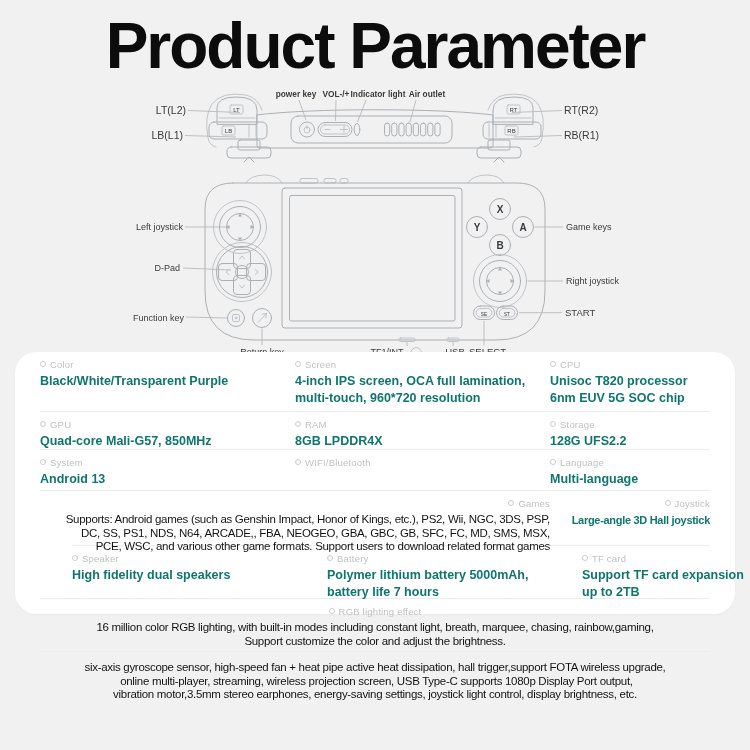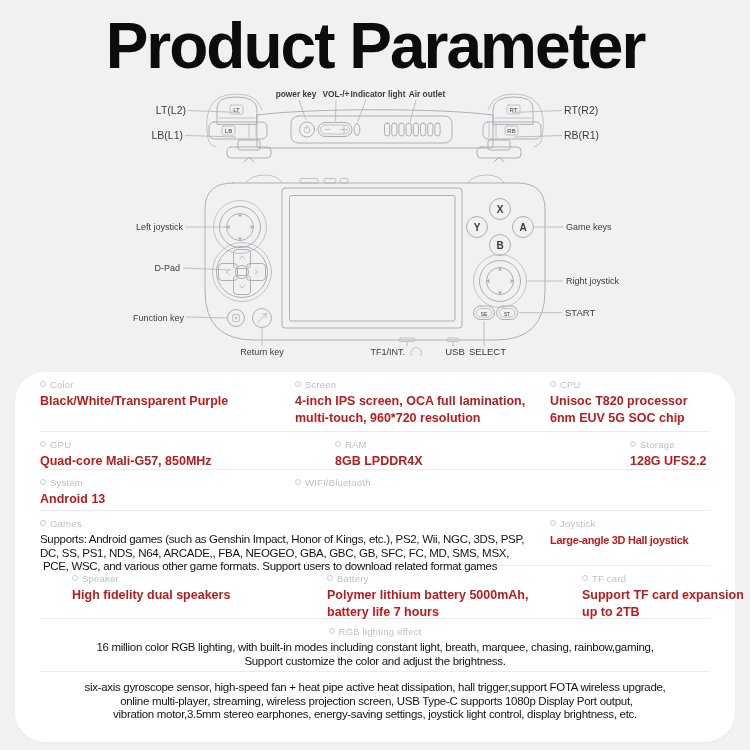--- a/index.html
+++ b/index.html
@@ -19,31 +19,31 @@
   .lab8{font-size:8.3px;font-weight:bold;fill:#303030;}
   .btn-letter{font-size:10px;font-weight:bold;fill:#b6bbc1;}
   .cap{font-size:6px;fill:#9ba1a7;}
   .cap5{font-size:4.8px;fill:#9ba1a7;}
   .art{stroke:#abb0b6;fill:none;stroke-width:1;stroke-linecap:round;stroke-linejoin:round;}
   .art2{stroke:#b9bec4;fill:none;stroke-width:0.9;stroke-linecap:round;}
   .callout{stroke:#b2b2b2;stroke-width:0.8;fill:none;}
   .mark{fill:#abb0b6;stroke:none;}
 
   
-  #panel{position:absolute;top:372px;left:15px;width:720px;height:370px;background:#ffffff;
-         border-radius:30px;box-sizing:border-box;padding:0 25px;box-shadow:0 1px 3px rgba(0,0,0,0.03);}
+  #panel{position:absolute;top:352px;left:15px;width:720px;height:262px;background:#ffffff;
+         border-radius:21px;box-sizing:border-box;padding:0 25px;box-shadow:0 1px 3px rgba(0,0,0,0.03);}
   .spec-row{display:grid;grid-template-columns:255px 255px 1fr;box-sizing:border-box;padding-top:6px;}
   .spec-row + .spec-row{border-top:1px solid #ececec;}
-  .r1{height:59px;} .r2{height:38px;gap:40px;} .r3{height:41px;} .r4{height:55px;}
+  .r1{height:59px;} .r2{height:38px;} .r3{height:41px;} .r4{height:55px;text-align:right;}
   .r5{height:53px;margin-left:32px;} .r6{height:53px;} .r7{height:68px;}
   .span2{grid-column:1 / 3;} .span3{grid-column:1 / 4;text-align:center;}
   .spec-label{font-size:9.5px;color:#c0c0c0;line-height:13px;letter-spacing:0.2px;}
   .dot{display:inline-block;width:4px;height:4px;border:1px solid #cccccc;border-radius:50%;
        margin-right:4px;vertical-align:1px;}
-  .spec-value{font-size:12.5px;font-weight:bold;color:#b91c1c;line-height:17px;margin-top:2px;white-space:pre;}
+  .spec-value{font-size:12.5px;font-weight:bold;color:#0f766e;line-height:17px;margin-top:2px;white-space:pre;}
   .spec-value.tight{font-size:11px;letter-spacing:-0.3px;}
   .spec-value.para{font-weight:normal;font-size:11.5px;letter-spacing:-0.3px;line-height:13.5px;color:#141414;margin-top:3px;}
 </style>
 </head>
 <body>
 
 <div id="stage">
 
   <h1 id="title">Product Parameter</h1>
 
@@ -286,20 +286,24 @@
     </div>
 
     <div class="spec-row r3">
       <div>
         <div class="spec-label"><span class="dot"></span><span>System</span></div>
         <div class="spec-value">Android 13</div>
       </div>
       <div>
         <div class="spec-label"><span class="dot"></span><span>WIFI/Bluetooth</span></div>
       </div>
+      <div>
+        <div class="spec-label"><span class="dot"></span><span>Language</span></div>
+        <div class="spec-value">Multi-language</div>
+      </div>
     </div>
 
     <div class="spec-row r4">
       <div class="span2">
         <div class="spec-label"><span class="dot"></span><span>Games</span></div>
         <div class="spec-value para">Supports: Android games (such as Genshin Impact, Honor of Kings, etc.), PS2, Wii, NGC, 3DS, PSP,
 DC, SS, PS1, NDS, N64, ARCADE,, FBA, NEOGEO, GBA, GBC, GB, SFC, FC, MD, SMS, MSX,
  PCE, WSC, and various other game formats. Support users to download related format games</div>
       </div>
       <div>

